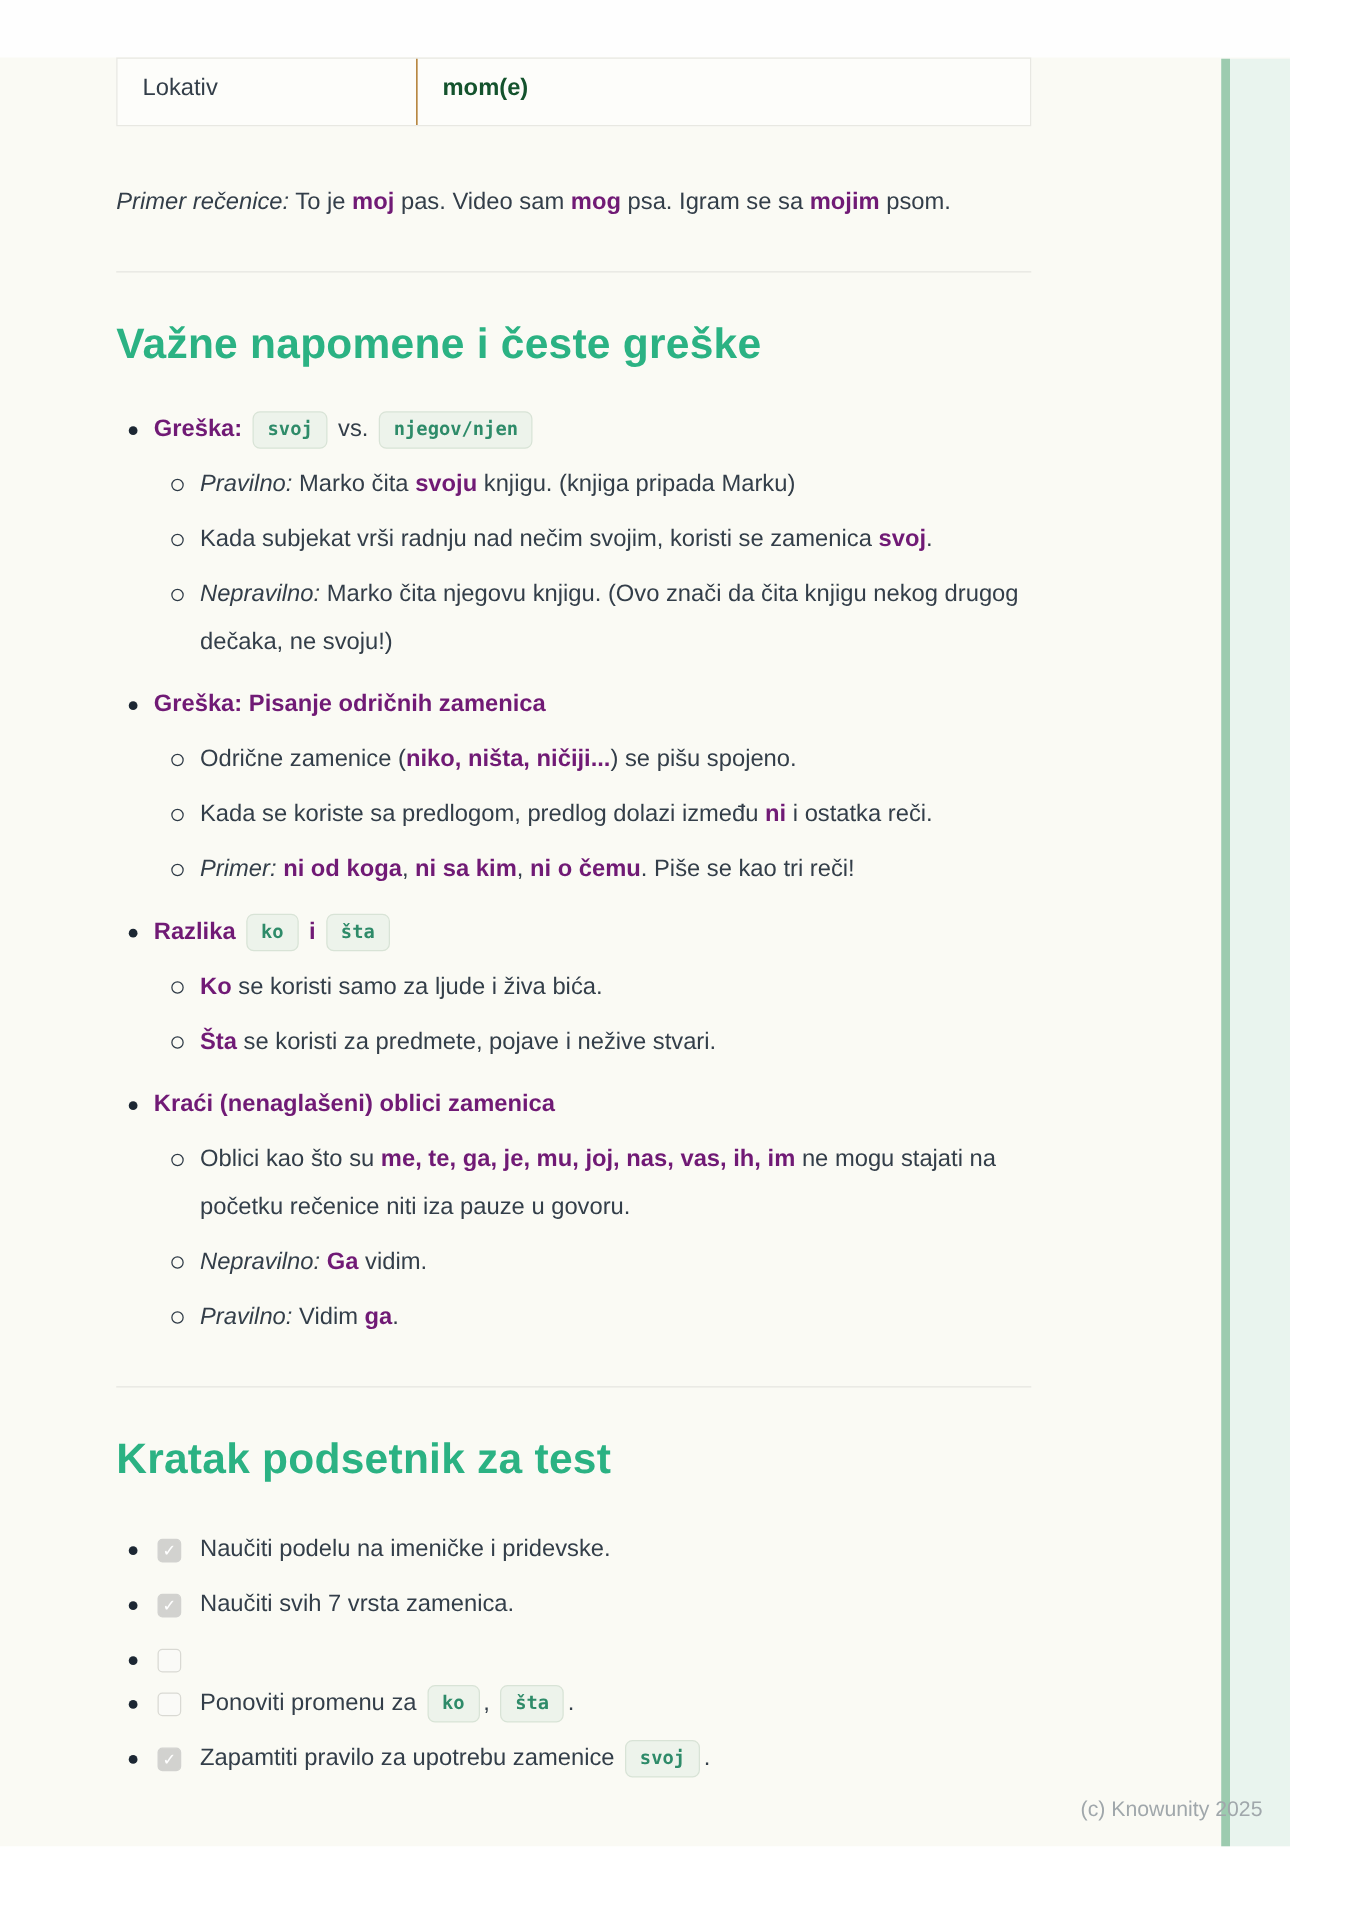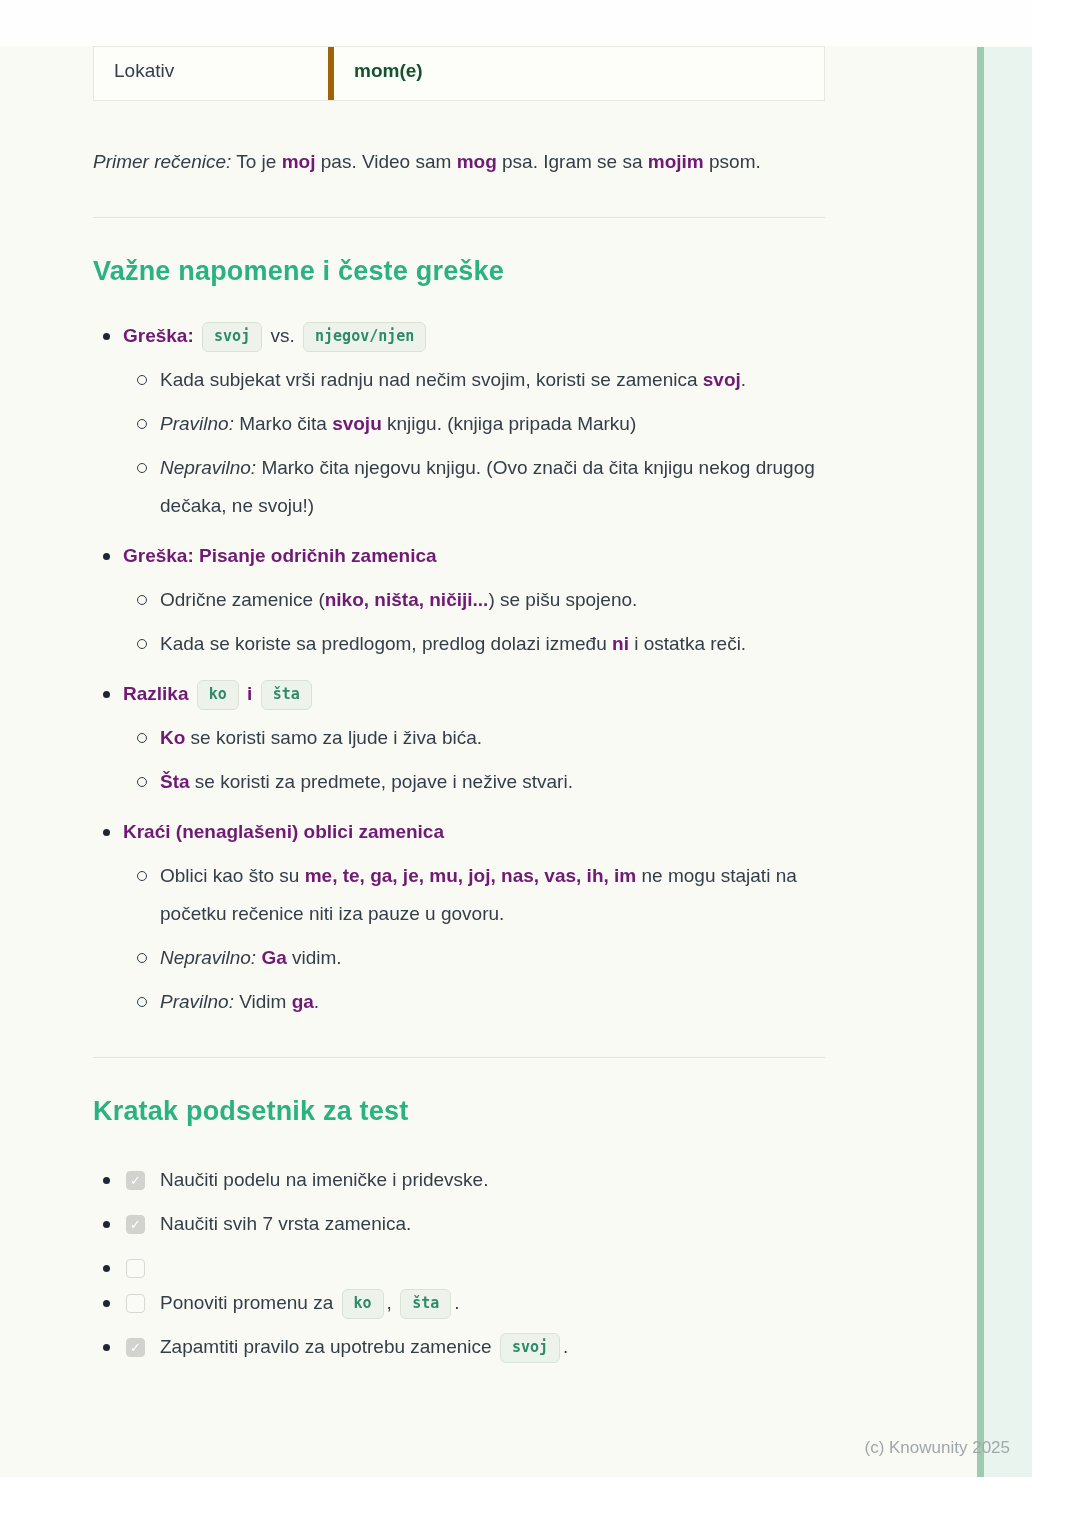--- a/index.html
+++ b/index.html
@@ -17,32 +17,32 @@
   .seam{height:46px;background:#fefefe;}
   .content{padding:0 207px 0 93px;}
 
   
   .table-row{
     display:flex;background:#fdfdfa;
     border:1px solid #e8e8e2;
     box-sizing:border-box;
   }
   .cell{font-size:19px;padding:13px 20px 18px;box-sizing:border-box;}
-  .cell.label{width:240px;border-right:6px solid #a16207;}
+  .cell.label{width:240px;border-right:1px solid #a16207;}
   .cell.value{flex:1;font-weight:700;color:#14532d;}
 
   .intro{
     margin:42px 0 0;font-size:19px;line-height:38px;
     text-align:justify;color:#333e49;
   }
 
   hr.divider{border:none;border-top:1px solid #e5e5df;margin:36px 0 0;}
 
   h2.section-title{
-    margin:38px 0 0;font-size:27px;font-weight:700;
+    margin:38px 0 0;font-size:34px;font-weight:700;
     color:#2bb283;letter-spacing:.2px;
   }
 
   
   ul.notes{list-style:none;margin:30px 0 0;padding:0;}
   .n-item{margin-top:12px;}
   .line{display:flex;align-items:flex-start;}
   .m-dot{
     flex:0 0 auto;width:7px;height:7px;border-radius:50%;
     background:#1c2733;margin:16px 0 0 10px;
@@ -112,45 +112,49 @@
 
     <ul class="notes">
         <li class="n-item">
           <div class="line head">
             <span class="m-dot"></span>
             <div class="txt"><span class="b ">Greška:</span><span> </span><span class="code-badge">svoj</span><span> vs. </span><span class="code-badge">njegov/njen</span></div>
           </div>
           <ul class="subs">
             <li class="line sub">
               <span class="m-circle"></span>
+              <div class="txt"><span class="i">Pravilno:</span><span> Marko čita </span><span class="b ">svoju</span><span> knjigu. (knjiga pripada Marku)</span></div>
+            </li>
+            <li class="line sub">
+              <span class="m-circle"></span>
               <div class="txt"><span>Kada subjekat vrši radnju nad nečim svojim, koristi se zamenica </span><span class="b ">svoj</span><span>.</span></div>
             </li>
             <li class="line sub">
               <span class="m-circle"></span>
-              <div class="txt"><span class="i">Pravilno:</span><span> Marko čita </span><span class="b ">svoju</span><span> knjigu. (knjiga pripada Marku)</span></div>
-            </li>
-            <li class="line sub">
-              <span class="m-circle"></span>
               <div class="txt"><span class="i">Nepravilno:</span><span> Marko čita njegovu knjigu. (Ovo znači da čita knjigu nekog drugog dečaka, ne svoju!)</span></div>
             </li>
           </ul>
         </li>
         <li class="n-item">
           <div class="line head">
             <span class="m-dot"></span>
             <div class="txt"><span class="b ">Greška: Pisanje odričnih zamenica</span></div>
           </div>
           <ul class="subs">
             <li class="line sub">
               <span class="m-circle"></span>
               <div class="txt"><span>Odrične zamenice (</span><span class="b ">niko, ništa, ničiji...</span><span>) se pišu spojeno.</span></div>
             </li>
             <li class="line sub">
               <span class="m-circle"></span>
               <div class="txt"><span>Kada se koriste sa predlogom, predlog dolazi između </span><span class="b ">ni</span><span> i ostatka reči.</span></div>
+            </li>
+            <li class="line sub">
+              <span class="m-circle"></span>
+              <div class="txt"><span class="i">Primer:</span><span> </span><span class="b ">ni od koga</span><span>, </span><span class="b ">ni sa kim</span><span>, </span><span class="b ">ni o čemu</span><span>. Piše se kao tri reči!</span></div>
             </li>
           </ul>
         </li>
         <li class="n-item">
           <div class="line head">
             <span class="m-dot"></span>
             <div class="txt"><span class="b ">Razlika</span><span> </span><span class="code-badge">ko</span><span> </span><span class="b ">i</span><span> </span><span class="code-badge">šta</span></div>
           </div>
           <ul class="subs">
             <li class="line sub">

